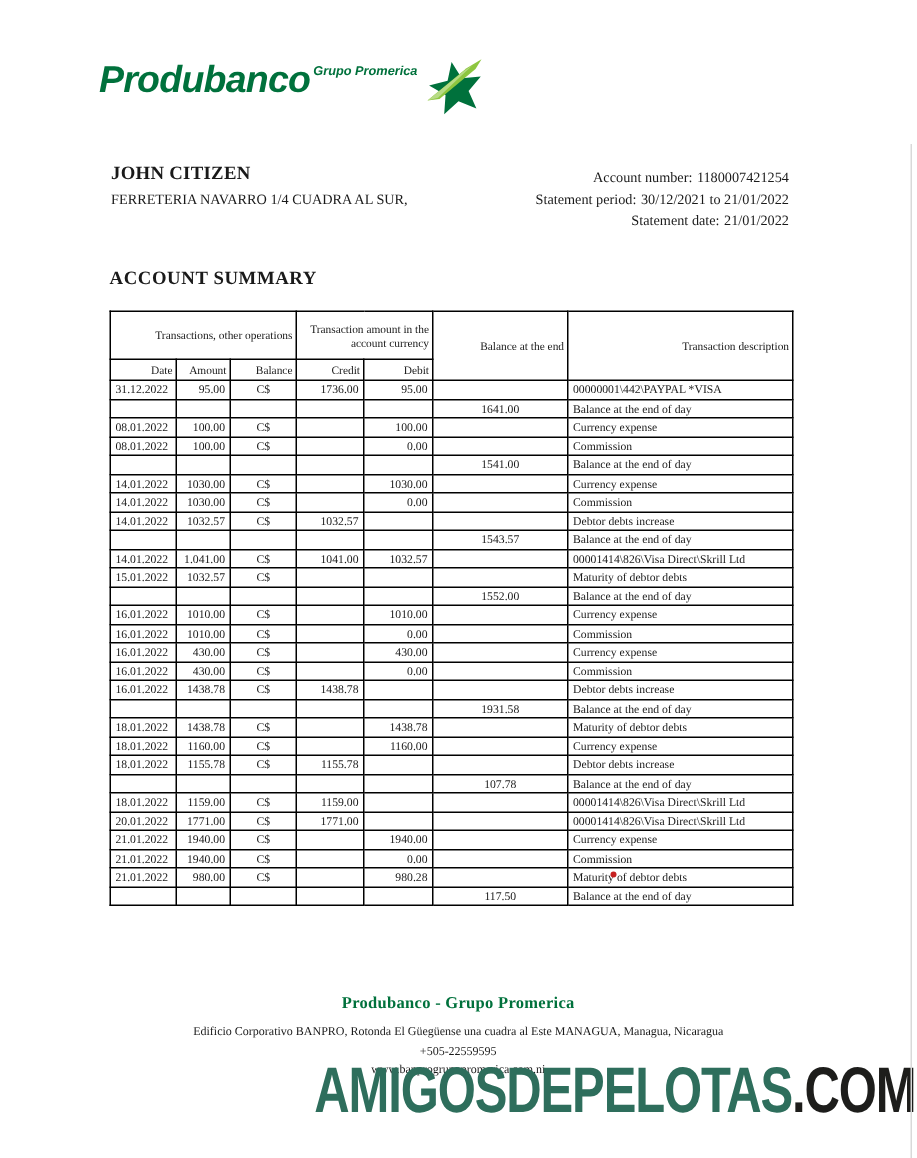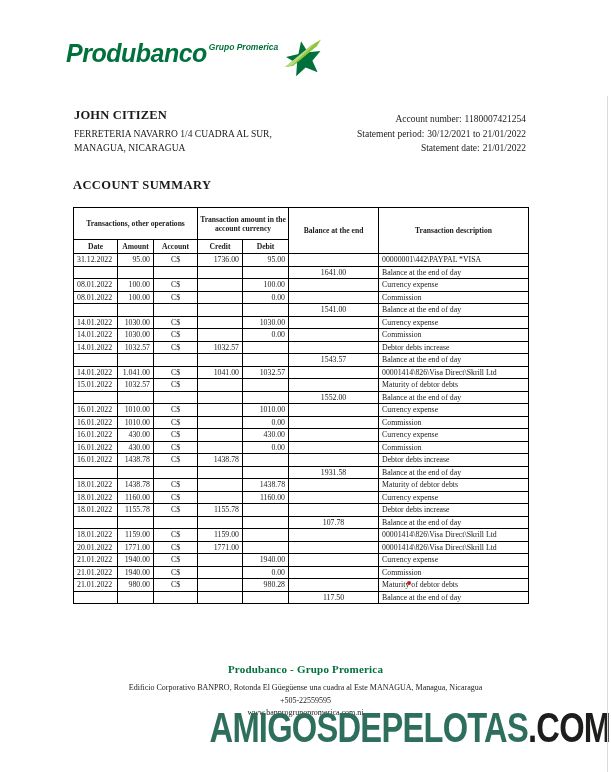--- a/index.html
+++ b/index.html
@@ -57,22 +57,22 @@
     width: 455px;
     table-layout: fixed;
     font-size: 7.8px;
   }
   table.stmt th, table.stmt td {
     border: 1px solid #000000;
     overflow: hidden;
     white-space: nowrap;
   }
   table.stmt th {
-    font-weight: bold;
-    text-align: center;
+    font-weight: normal;
+    text-align: right;
     padding: 2px 2px;
     font-size: 7.6px;
     line-height: 9px;
     white-space: normal;
   }
   th.group-th { height: 32px; }
   th.sub-th { height: 14px; }
   table.stmt td {
     height: 11px;
     padding: 1px 3px;
@@ -130,21 +130,20 @@
         <polygon points="20,3 24.8,15 37.5,15.9 27.8,24.1 30.9,36.5 20,29.6 9.1,36.5 12.2,24.1 2.5,15.9 15.2,15" transform="rotate(-10 20 20)" fill="#00713c"></polygon>
         <polygon points="1,29 27,7.5 37,1.5 33,8 9,28" fill="#8dc63f"></polygon>
         <polygon points="1,29 25,9.5 31,5.5 8,27.2" fill="#b7db85"></polygon>
       </svg>
     </span>
   </div>
 
   <div class="holder">
     <div class="holder-name">JOHN CITIZEN</div>
     <div class="holder-line">FERRETERIA NAVARRO 1/4 CUADRA AL SUR,</div>
-    <div class="holder-line">MANAGUA, NICARAGUA</div>
   </div>
 
   <div class="acct-info">
     <div class="acct-line">
       <span>Account number:</span><span class="val">1180007421254</span>
     </div>
     <div class="acct-line">
       <span>Statement period:</span><span class="val">30/12/2021 to 21/01/2022</span>
     </div>
     <div class="acct-line">
@@ -168,21 +167,21 @@
       <thead>
         <tr>
           <th class="group-th" colspan="3">Transactions, other operations</th>
           <th class="group-th" colspan="2">Transaction amount in the account currency</th>
           <th class="group-th" rowspan="2">Balance at the end</th>
           <th class="group-th" rowspan="2">Transaction description</th>
         </tr>
         <tr>
           <th class="sub-th">Date</th>
           <th class="sub-th">Amount</th>
-          <th class="sub-th">Account</th>
+          <th class="sub-th">Balance</th>
           <th class="sub-th">Credit</th>
           <th class="sub-th">Debit</th>
         </tr>
       </thead>
       <tbody>
           <tr>
             <td class="td-date">31.12.2022</td>
             <td class="td-amount">95.00</td>
             <td class="td-currency">C$</td>
             <td class="td-credit">1736.00</td>

